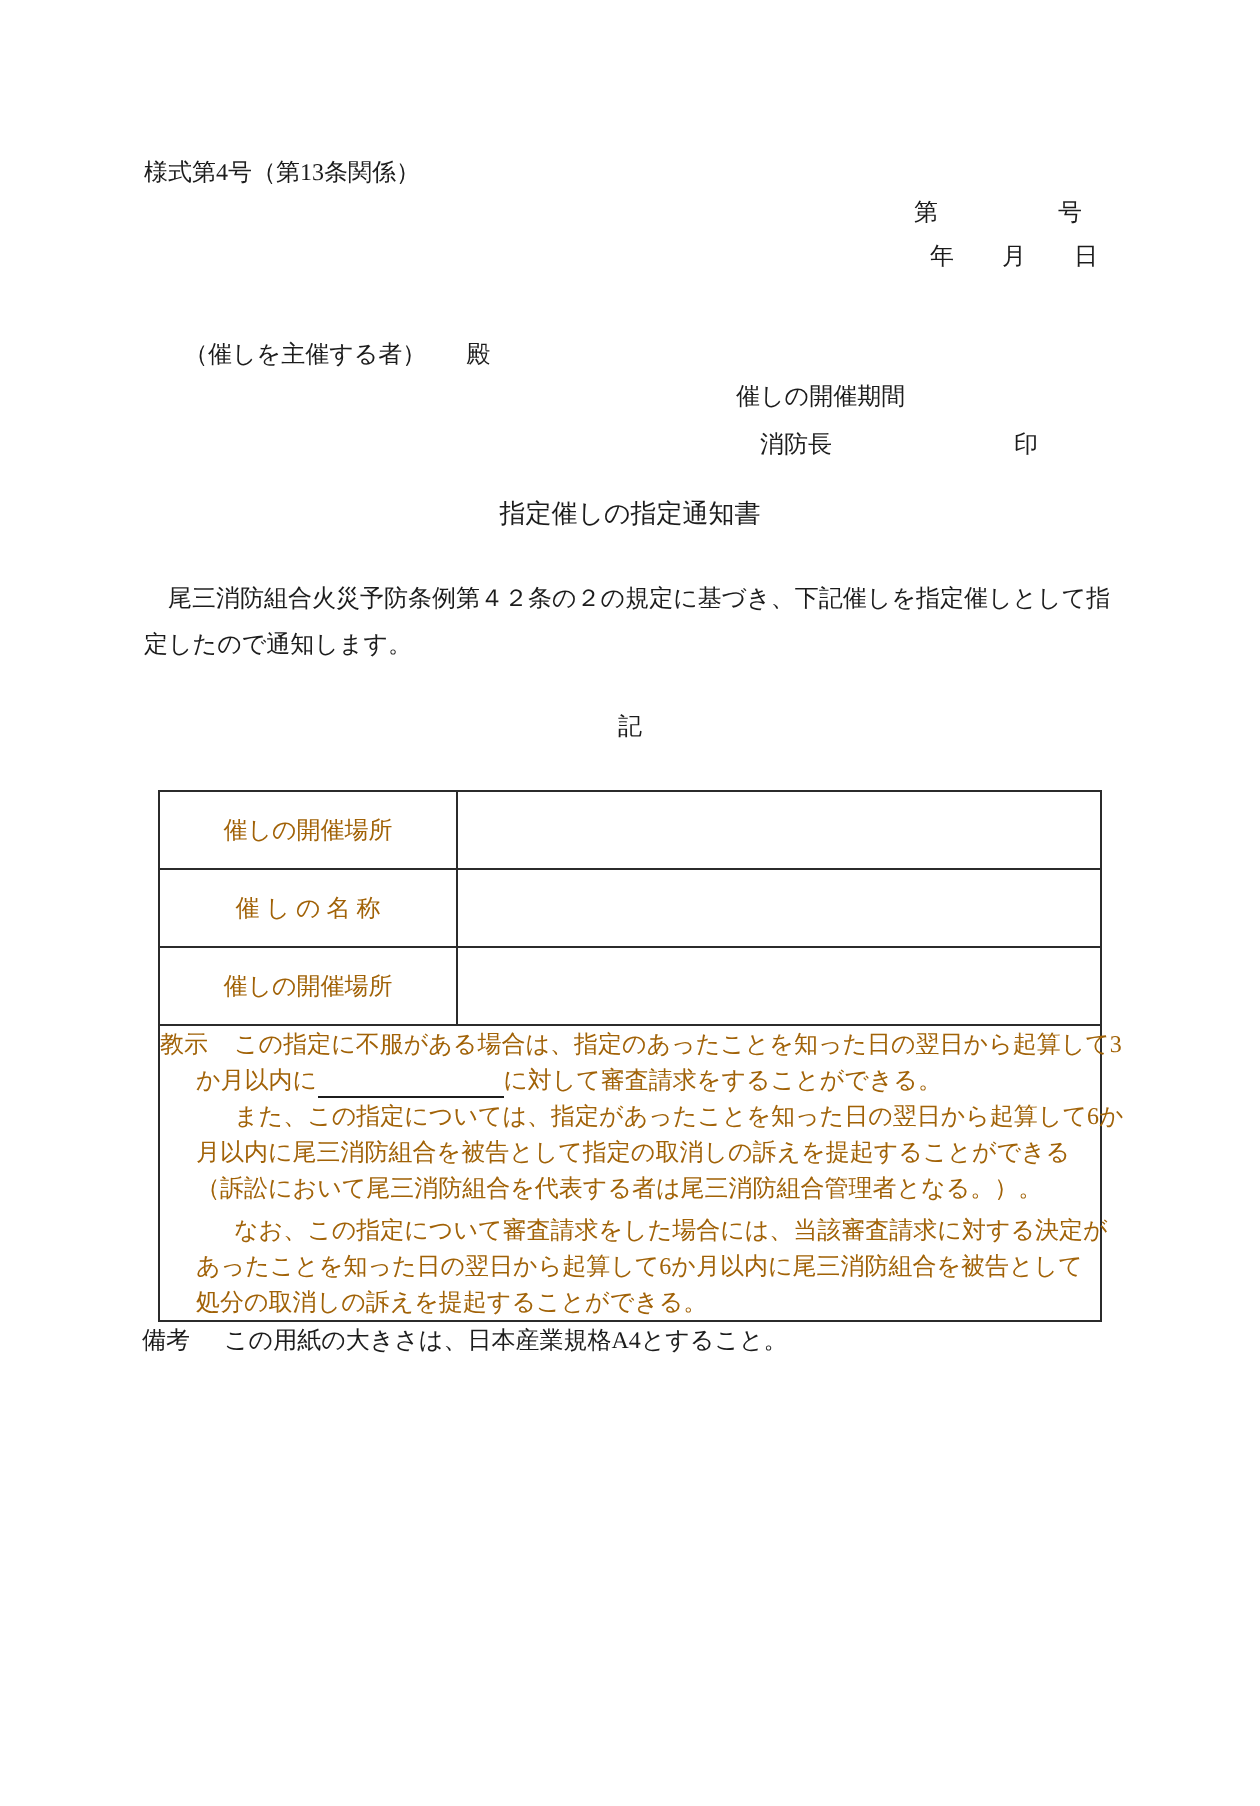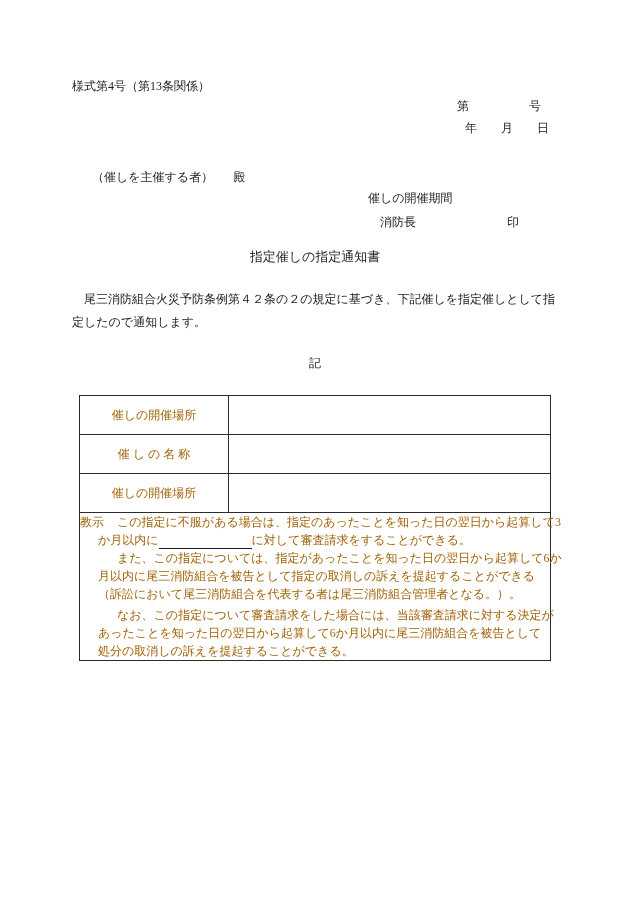--- a/index.html
+++ b/index.html
@@ -127,14 +127,17 @@
         <div class="k-line k-cont">月以内に尾三消防組合を被告として指定の取消しの訴えを提起することができる</div>
         <div class="k-line k-cont">（訴訟において尾三消防組合を代表する者は尾三消防組合管理者となる。）。</div>
         <div class="k-line k-para nao">なお、この指定について審査請求をした場合には、当該審査請求に対する決定が</div>
         <div class="k-line k-cont">あったことを知った日の翌日から起算して6か月以内に尾三消防組合を被告として</div>
         <div class="k-line k-cont">処分の取消しの訴えを提起することができる。</div>
       </td>
     </tr>
   </tbody>
     </table>
 
+  <div class="abs remarks">
+    <span>備考</span><span class="remarks-text">この用紙の大きさは、日本産業規格A4とすること。</span>
+  </div>
 
 </div>
 
 </body></html>

